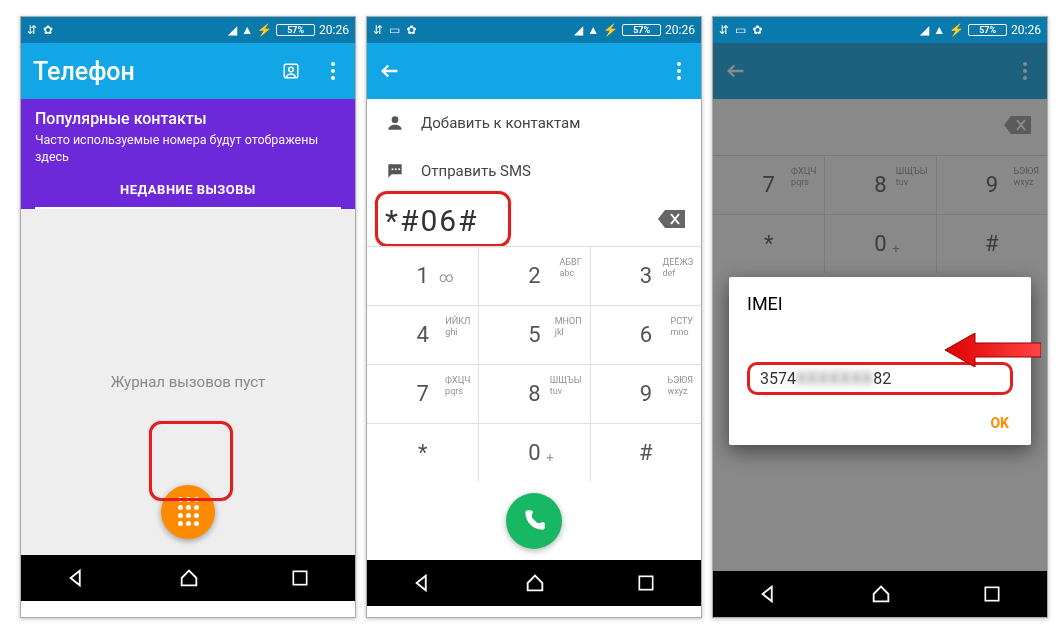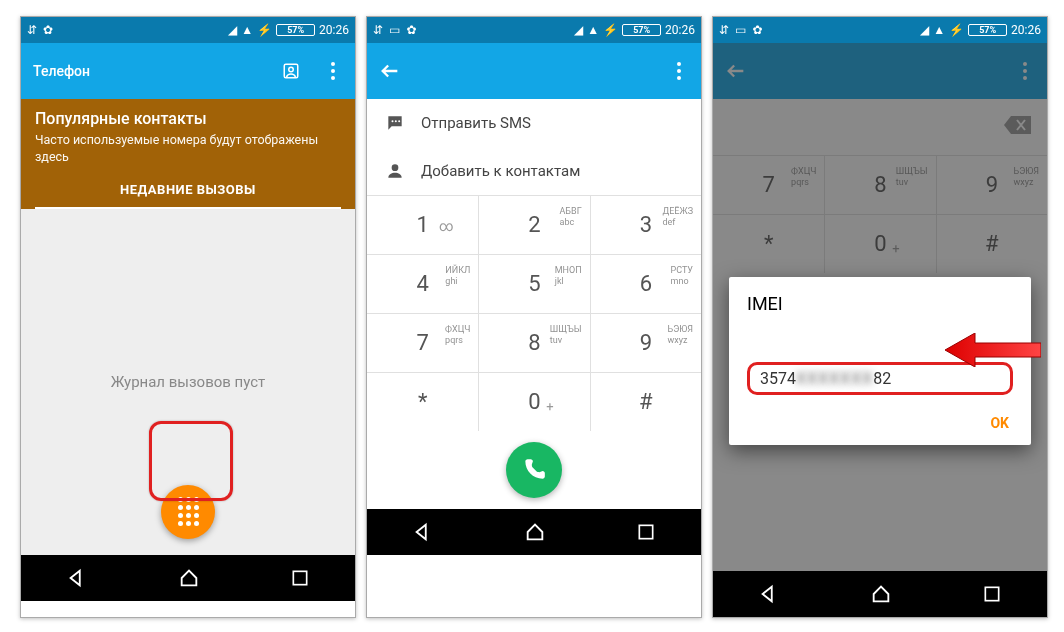--- a/index.html
+++ b/index.html
@@ -9,27 +9,27 @@
   .phone.p2{left:366px;top:16px;}
   .phone.p3{left:712px;top:16px;}
 
   .statusbar{height:26px;background:#0a7aad;color:#fff;display:flex;align-items:center;font-size:12px;padding:0 6px;}
   .sb-left{display:flex;gap:6px;align-items:center;}
   .sb-right{margin-left:auto;display:flex;gap:4px;align-items:center;}
   .sb-ico{font-size:12px;line-height:1;}
   .batt{border:1px solid #fff;border-radius:2px;padding:0 10px;font-size:9px;font-weight:bold;}
 
   .appbar{height:56px;background:#12a6e6;color:#fff;display:flex;align-items:center;padding:0 12px;position:relative;}
-  .appbar .title{font-size:14px;font-weight:500;}
+  .appbar .title{font-size:25px;font-weight:500;}
   .appbar .right{margin-left:auto;display:flex;gap:22px;align-items:center;}
   .appbar .icon{width:20px;height:20px;display:flex;align-items:center;justify-content:center;}
   .dots{display:flex;flex-direction:column;gap:3px;}
   .dots span{width:4px;height:4px;background:#fff;border-radius:50%;}
 
-  .banner{background:#a16207;color:#fff;padding:10px 14px 0 14px;}
+  .banner{background:#6d28d9;color:#fff;padding:10px 14px 0 14px;}
   .banner .h{font-size:16px;font-weight:500;margin-bottom:4px;}
   .banner .s{font-size:12.5px;line-height:1.35;opacity:.95;}
   .banner .tab{margin-top:16px;text-align:center;font-size:13px;font-weight:700;letter-spacing:.5px;padding-bottom:10px;border-bottom:2px solid #fff;}
 
   .empty-area{height:346px;background:#eee;display:flex;align-items:center;justify-content:center;position:relative;}
   .empty-text{color:#888;font-size:15px;}
 
   .fab{position:absolute;left:50%;transform:translateX(-50%);bottom:16px;width:54px;height:54px;background:#ff8a00;border-radius:50%;display:flex;align-items:center;justify-content:center;box-shadow:0 2px 6px rgba(0,0,0,.35);}
   .fab-grid{display:grid;grid-template-columns:repeat(3,5px);grid-template-rows:repeat(4,5px);gap:3px;}
   .fab-grid span{width:5px;height:5px;background:#fff;border-radius:50%;}
@@ -183,37 +183,47 @@
               <span></span>
               <span></span>
             </span>
           </span>
     </div>
   </div>
   <div class="actions">
     <div class="action">
       <span class="aico">
             <svg width="20" height="20" viewBox="0 0 24 24" fill="#555">
+              <circle cx="12" cy="8" r="4"></circle>
+              <path d="M4 20c0-4 4-6 8-6s8 2 8 6z"></path>
+            </svg>
+          </span>
+      <span>Добавить к контактам</span>
+    </div>
+    <div class="action">
+      <span class="aico">
+            <svg width="20" height="20" viewBox="0 0 24 24" fill="#555">
               <path d="M4 4h16v12H8l-4 4z"></path>
               <circle cx="9" cy="10" r="1.2" fill="#fff"></circle>
               <circle cx="13" cy="10" r="1.2" fill="#fff"></circle>
               <circle cx="17" cy="10" r="1.2" fill="#fff"></circle>
             </svg>
           </span>
       <span>Отправить SMS</span>
     </div>
-    <div class="action">
-      <span class="aico">
-            <svg width="20" height="20" viewBox="0 0 24 24" fill="#555">
-              <circle cx="12" cy="8" r="4"></circle>
-              <path d="M4 20c0-4 4-6 8-6s8 2 8 6z"></path>
-            </svg>
-          </span>
-      <span>Добавить к контактам</span>
-    </div>
+  </div>
+  <div class="number-row">
+    <span class="entered">*#06#</span>
+    <span class="bksp">
+      <svg width="30" height="22" viewBox="0 0 30 22" fill="#666">
+            <path d="M8 2h20v18H8L1 11z"></path>
+            <path d="M14 6l8 10M22 6l-8 10" stroke="#fff" stroke-width="2"></path>
+          </svg>
+    </span>
+    <div class="hl-red" style="left:8px;top:-4px;width:130px;height:50px;"></div>
   </div>
   <div class="keypad" id="keypad2">
         <div class="key">
           <div class="d">1</div>
           <div class="sub-oo">∞</div>
         </div>
         <div class="key">
           <div class="d">2</div>
           <div class="letters">АБВГ<br>abc</div>
         </div>

